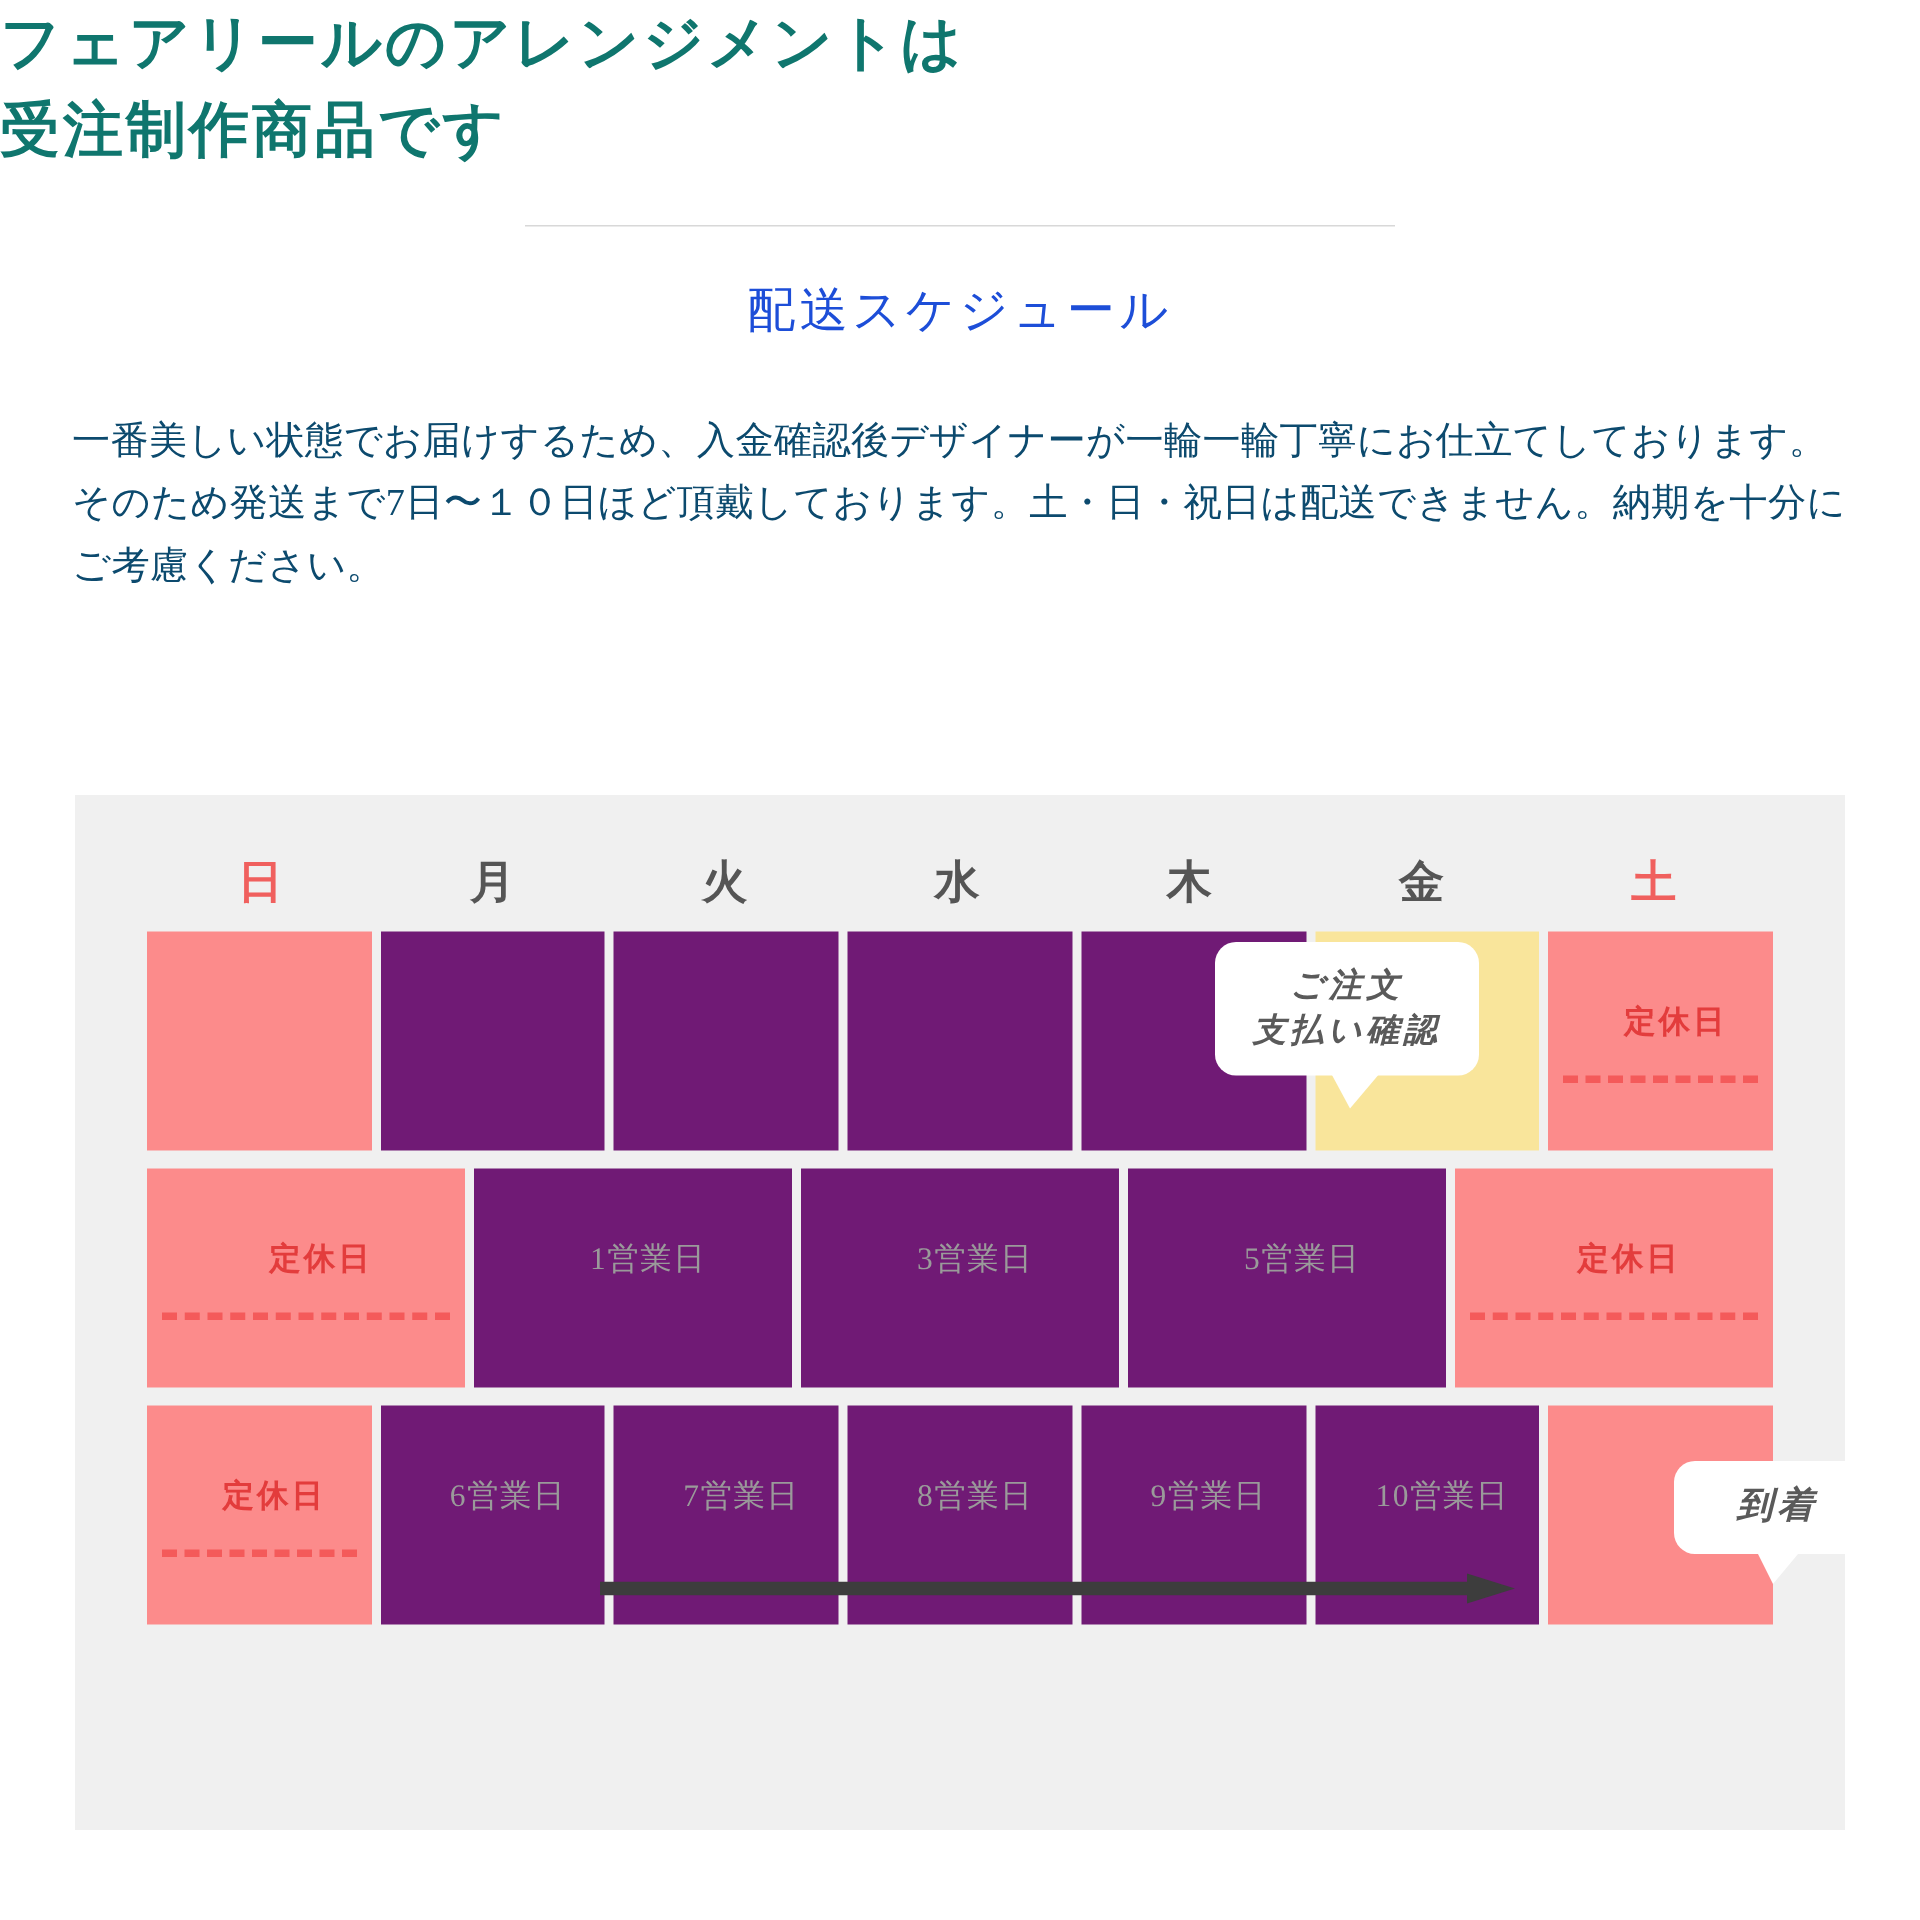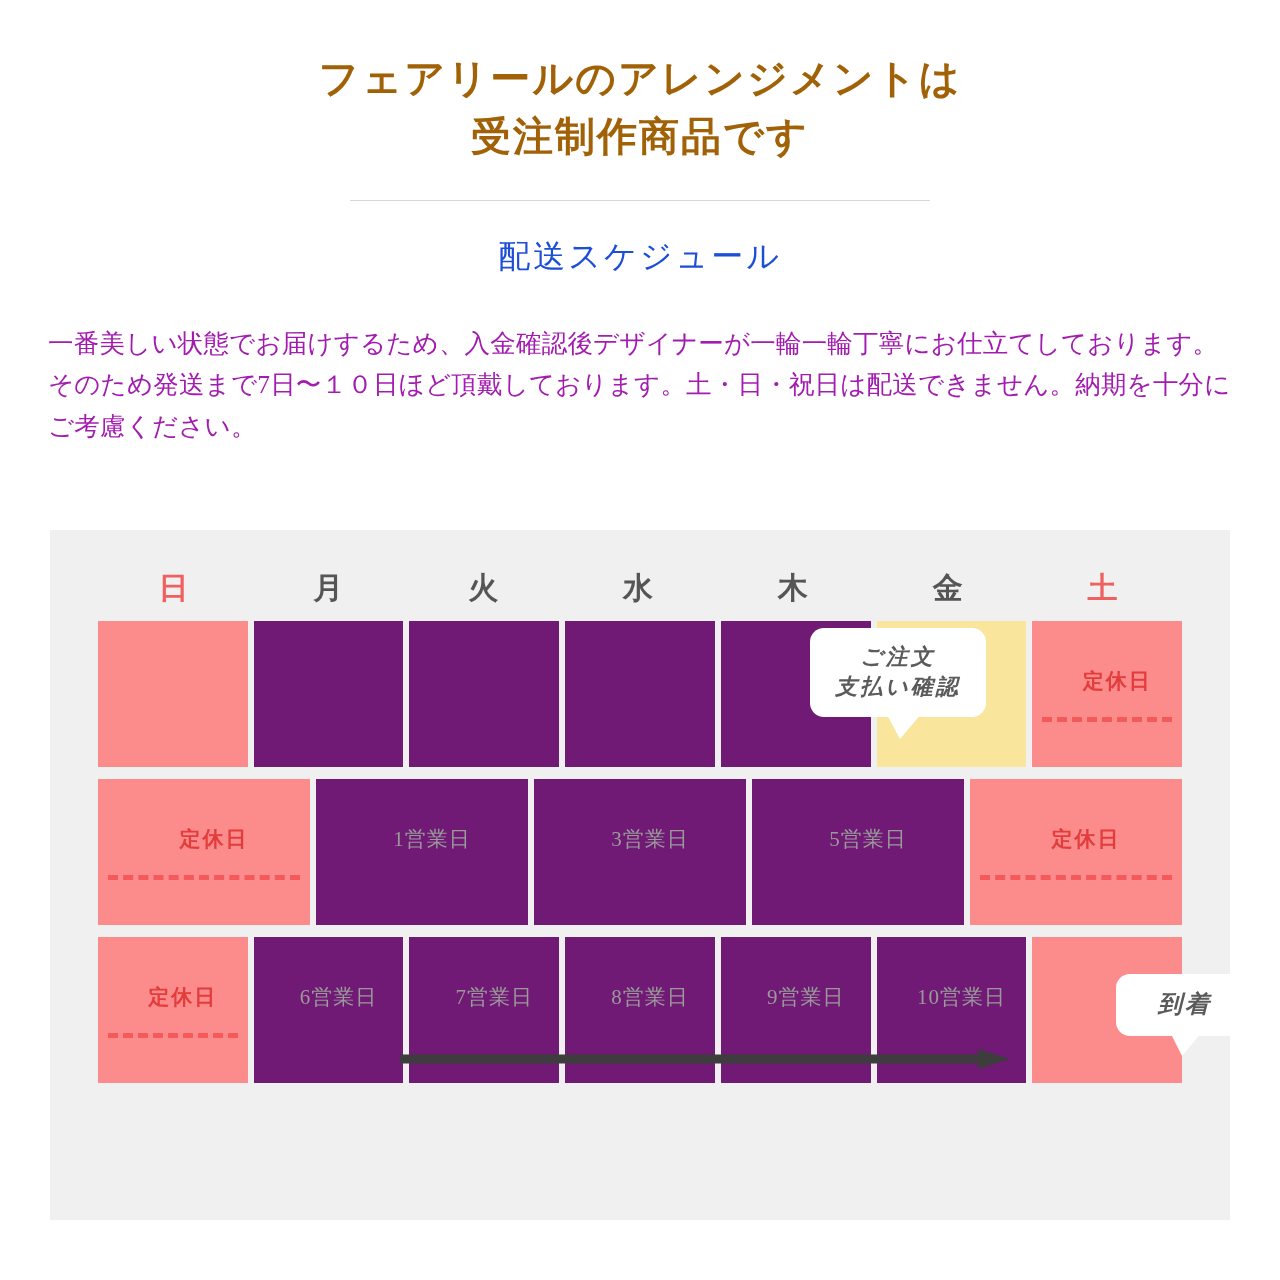--- a/index.html
+++ b/index.html
@@ -16,27 +16,25 @@
   }
   .page {
     position: relative;
     width: 1280px;
     height: 1280px;
     box-sizing: border-box;
   }
 
   
   .title {
-    text-align: center;
     font-size: 40px;
     font-weight: bold;
-    color: #a16207;
+    color: #0f766e;
     letter-spacing: 2px;
     line-height: 1.45;
-    padding-top: 50px;
   }
   .title .line {
     display: block;
   }
   .divider {
     width: 580px;
     height: 1px;
     background: #d8d8d8;
     margin: 34px auto 0 auto;
   }
@@ -46,21 +44,21 @@
     color: #1d4ed8;
     letter-spacing: 3px;
     margin-top: 34px;
   }
 
   
   .lead {
     margin: 44px 48px 0 48px;
     font-size: 25.5px;
     line-height: 1.62;
-    color: #a21caf;
+    color: #0c4a6e;
     letter-spacing: 0.2px;
     text-align: left;
   }
 
   
   .calendar {
     position: absolute;
     left: 50px;
     top: 530px;
     width: 1180px;

